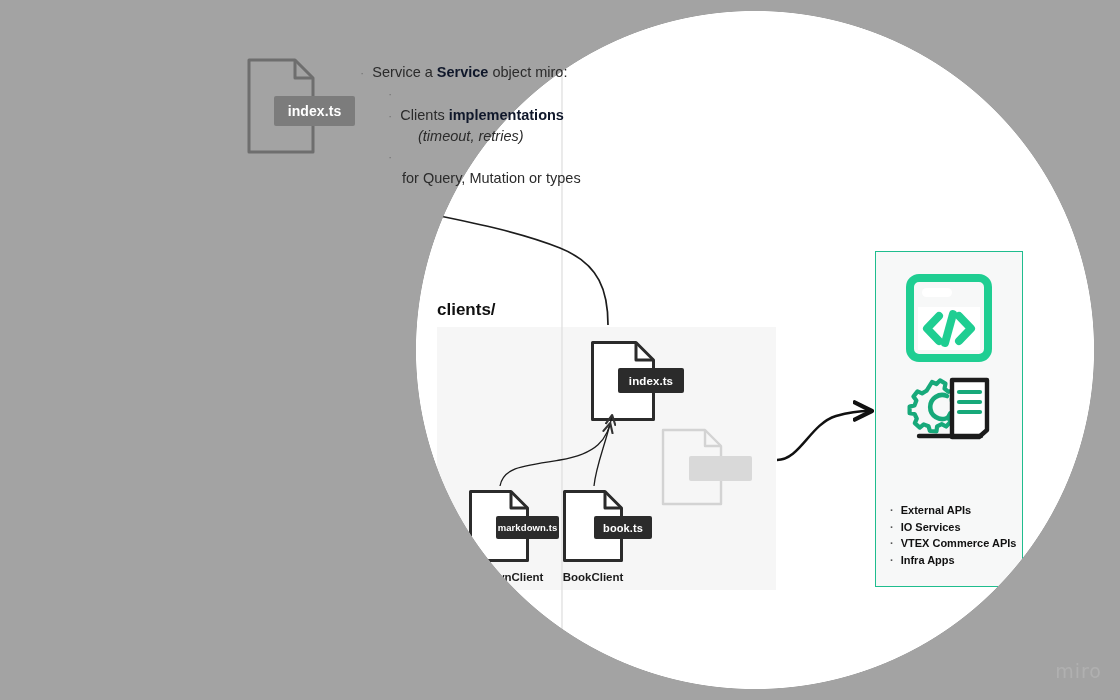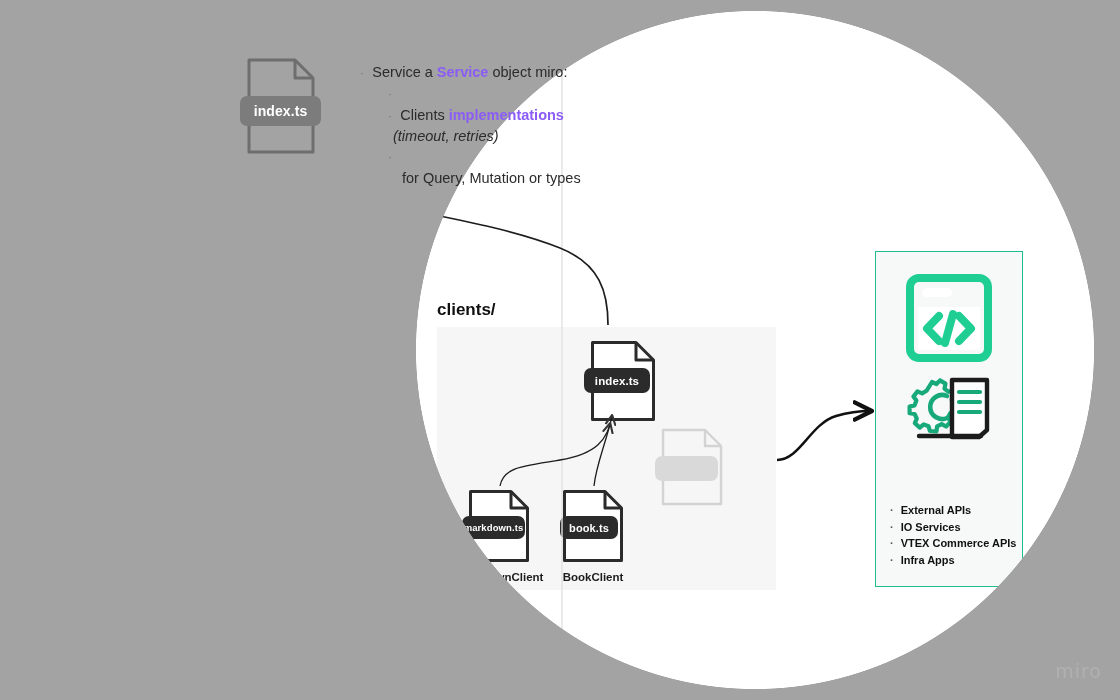--- a/index.html
+++ b/index.html
@@ -29,28 +29,29 @@
   .file {
     position: absolute;
   }
   .file .sheet {
     position: absolute;
     left: 0; top: 0;
     width: 100%; height: 100%;
   }
   .file .tag {
     position: absolute;
-    border-radius: 7px;
+    border-radius: 2px;
     color: #ffffff;
     font-weight: bold;
     display: flex;
     align-items: center;
     justify-content: center;
     white-space: nowrap;
     letter-spacing: .1px;
+    margin-left: 34px;
   }
   .file .caption {
     position: absolute;
     top: 100%;
     left: 50%;
     transform: translateX(-50%);
     margin-top: 8px;
     font-size: 11.5px;
     font-weight: bold;
     color: #1c1c1c;
@@ -121,23 +122,23 @@
     position: absolute;
     left: 360px; top: 62px;
     width: 300px;
     font-size: 14.5px;
     color: #2b2b2b;
     line-height: 20.8px;
   }
   #exports .row { display: flex; gap: 8px; align-items: baseline; }
   #exports .bullet { color: #777; font-size: 13px; line-height: 20.8px; }
   #exports .lvl2 { margin-left: 28px; }
-  #exports .sub { margin-left: 33px; font-style: italic; }
+  #exports .sub { margin-left: 58px; font-style: italic; }
   #exports .cont { margin-left: 42px; }
-  #exports b { font-weight: bold; color: #8b5cf6; }
+  #exports b { font-weight: bold; color: #0f172a; }
 
   
   #arrows { position: absolute; left:0; top:0; z-index: 30; pointer-events: none; }
   #guides { position: absolute; left:0; top:0; z-index: 5; pointer-events: none; }
 
   #watermark {
     position: absolute;
     right: 18px; bottom: 18px;
     font-size: 19px;
     color: #b0b0b0;

